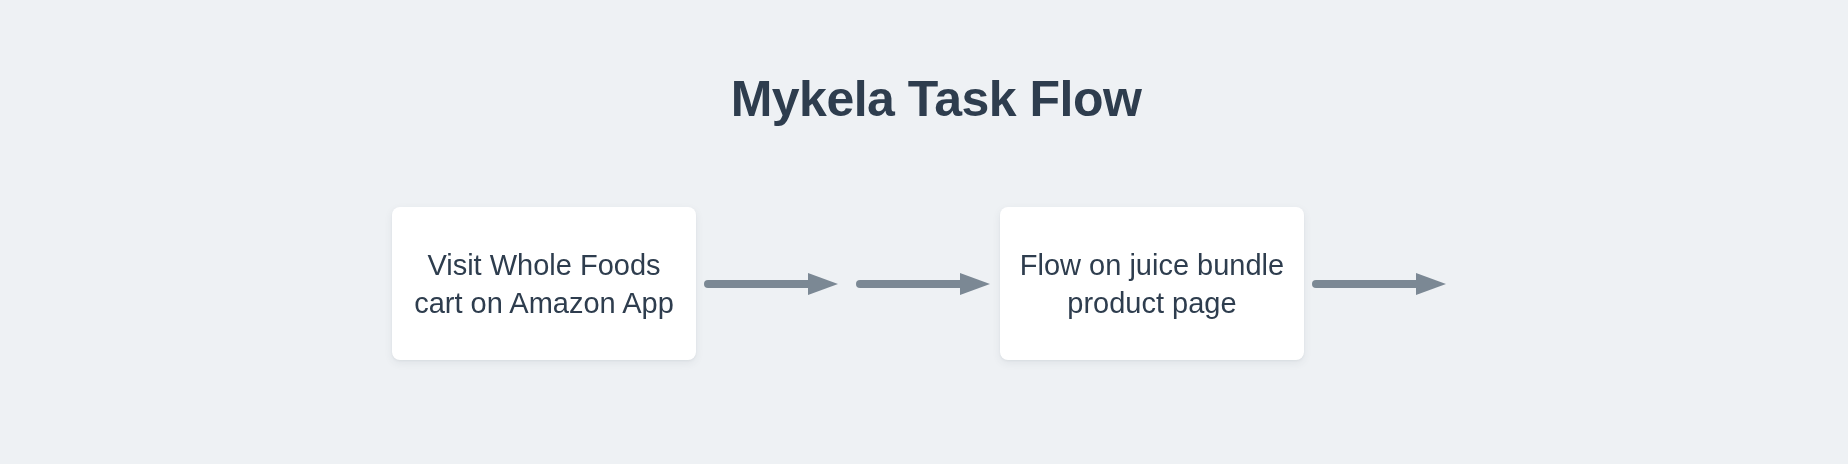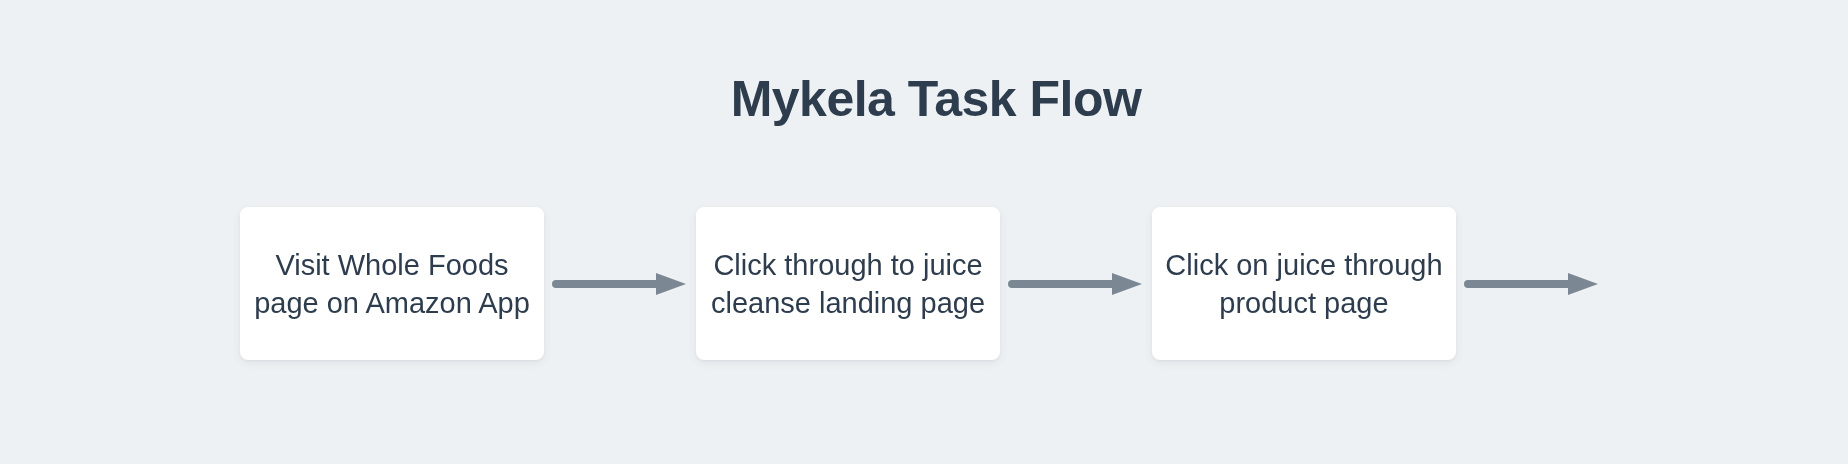--- a/index.html
+++ b/index.html
@@ -70,44 +70,40 @@
 <body>
 
 <div class="canvas">
 
   <h1 class="title">Mykela Task Flow</h1>
 
   <div class="flow">
 
     <div class="node">
       <span class="node-label">Visit Whole Foods
-page on Amazon App</span>
+cart on Amazon App</span>
     </div>
 
     <div class="connector">
       <svg class="arrow" width="136" height="24" viewBox="0 0 136 24" xmlns="http://www.w3.org/2000/svg">
         <line x1="4" y1="12" x2="106" y2="12" stroke="#7b8894" stroke-width="8" stroke-linecap="round"></line>
         <polygon points="104,1 134,12 104,23" fill="#7b8894"></polygon>
       </svg>
     </div>
 
-    <div class="node">
-      <span class="node-label">Click through to juice
-cleanse landing page</span>
-    </div>
 
     <div class="connector">
       <svg class="arrow" width="136" height="24" viewBox="0 0 136 24" xmlns="http://www.w3.org/2000/svg">
         <line x1="4" y1="12" x2="106" y2="12" stroke="#7b8894" stroke-width="8" stroke-linecap="round"></line>
         <polygon points="104,1 134,12 104,23" fill="#7b8894"></polygon>
       </svg>
     </div>
 
     <div class="node">
-      <span class="node-label">Click on juice through
+      <span class="node-label">Flow on juice bundle
 product page</span>
     </div>
 
     <div class="connector">
       <svg class="arrow" width="136" height="24" viewBox="0 0 136 24" xmlns="http://www.w3.org/2000/svg">
         <line x1="4" y1="12" x2="106" y2="12" stroke="#7b8894" stroke-width="8" stroke-linecap="round"></line>
         <polygon points="104,1 134,12 104,23" fill="#7b8894"></polygon>
       </svg>
     </div>
 

